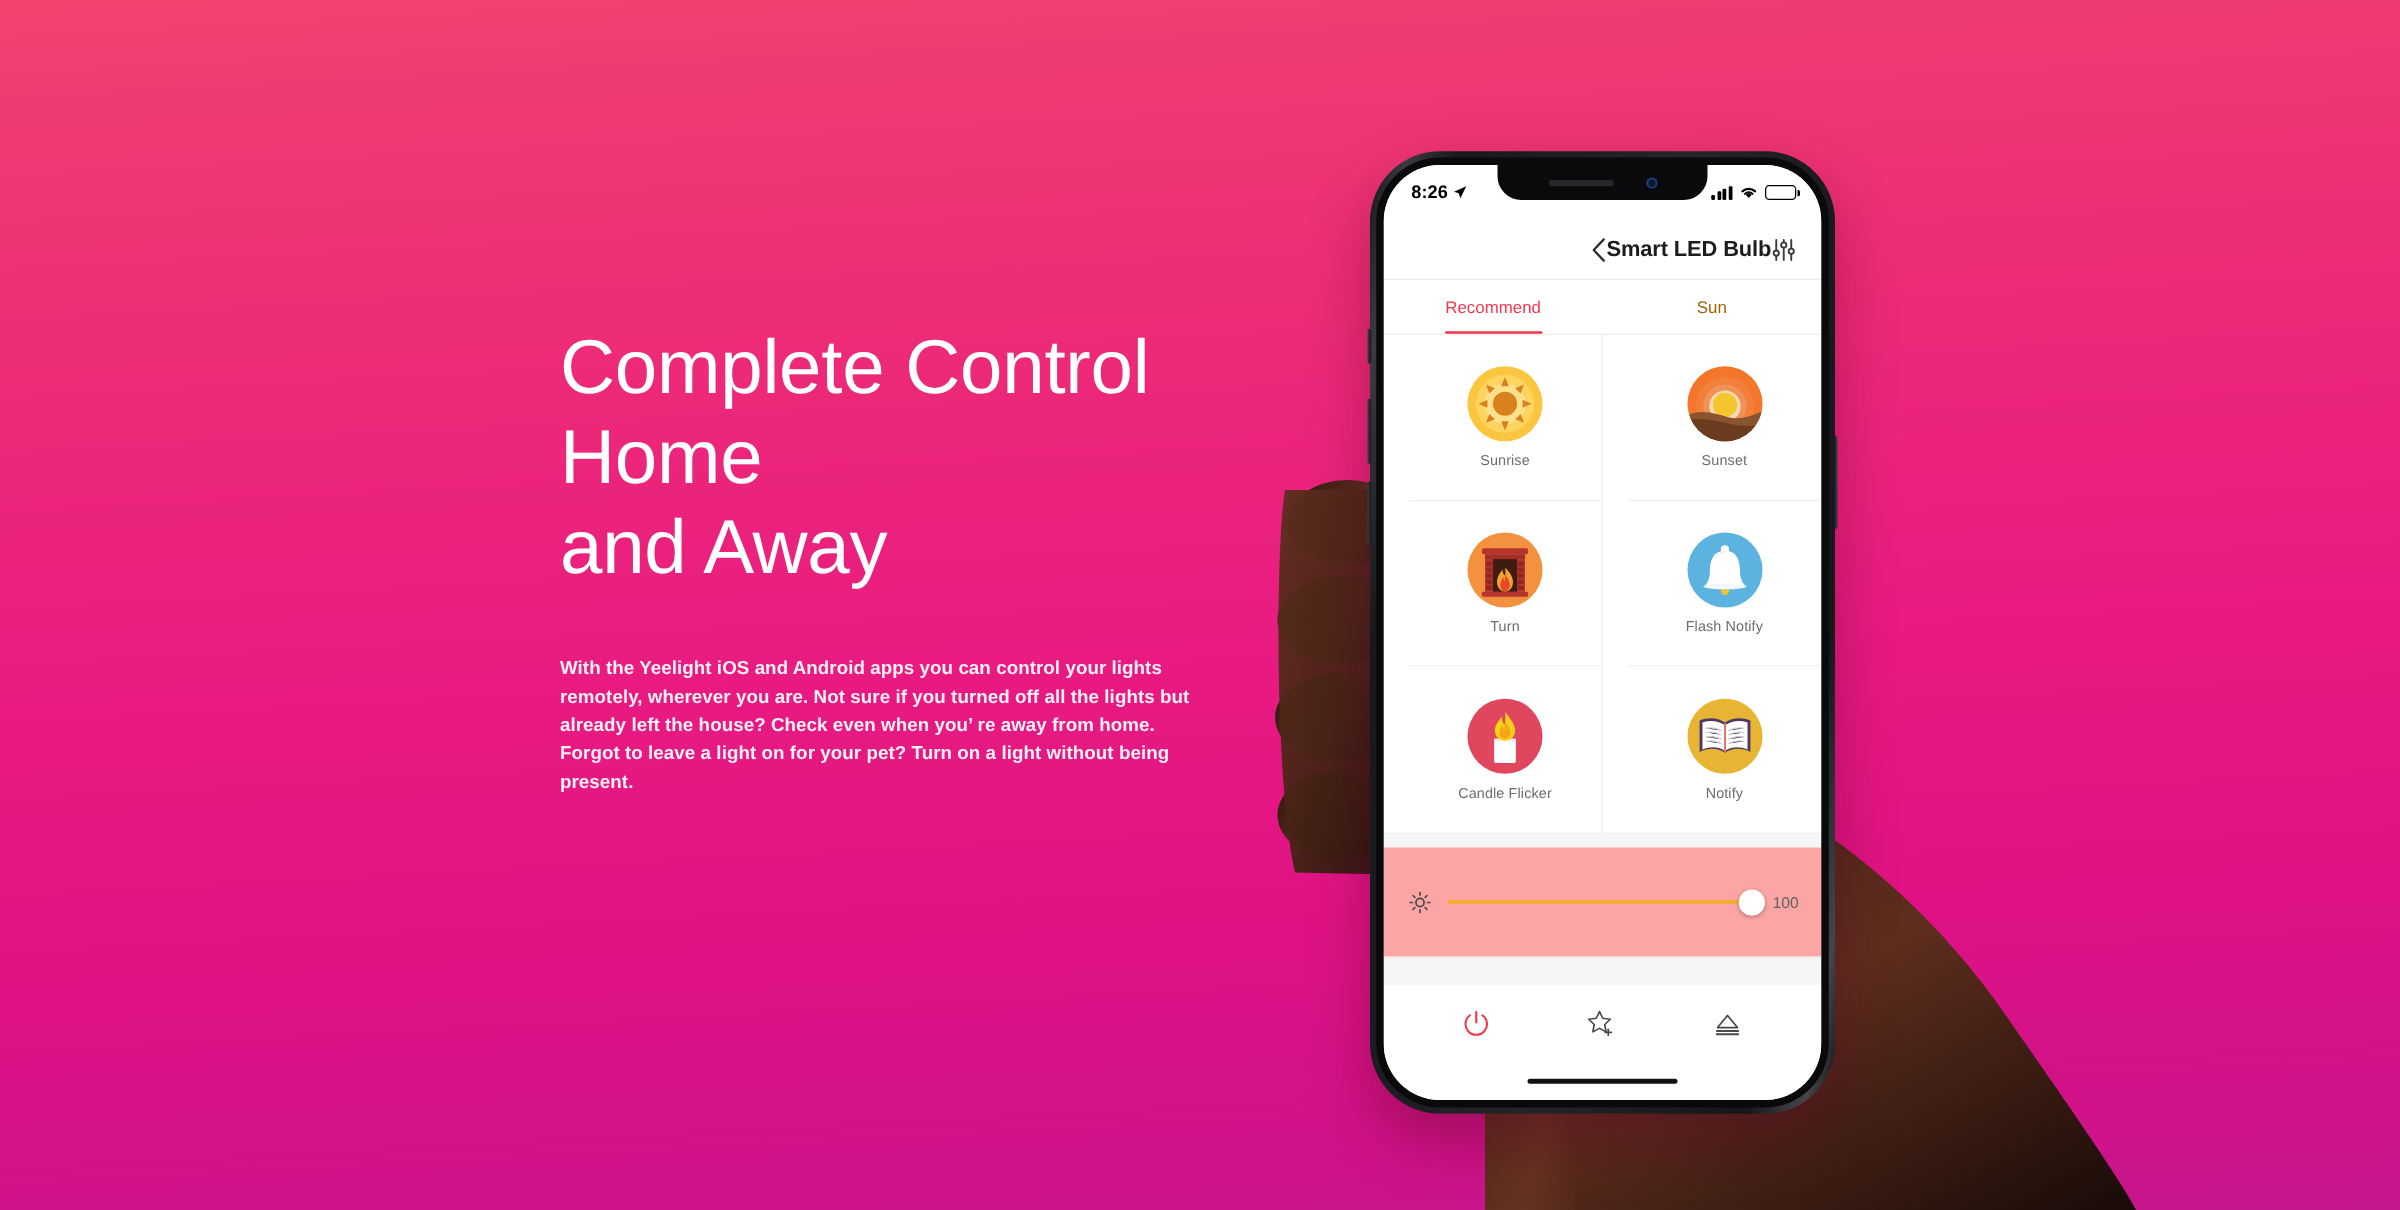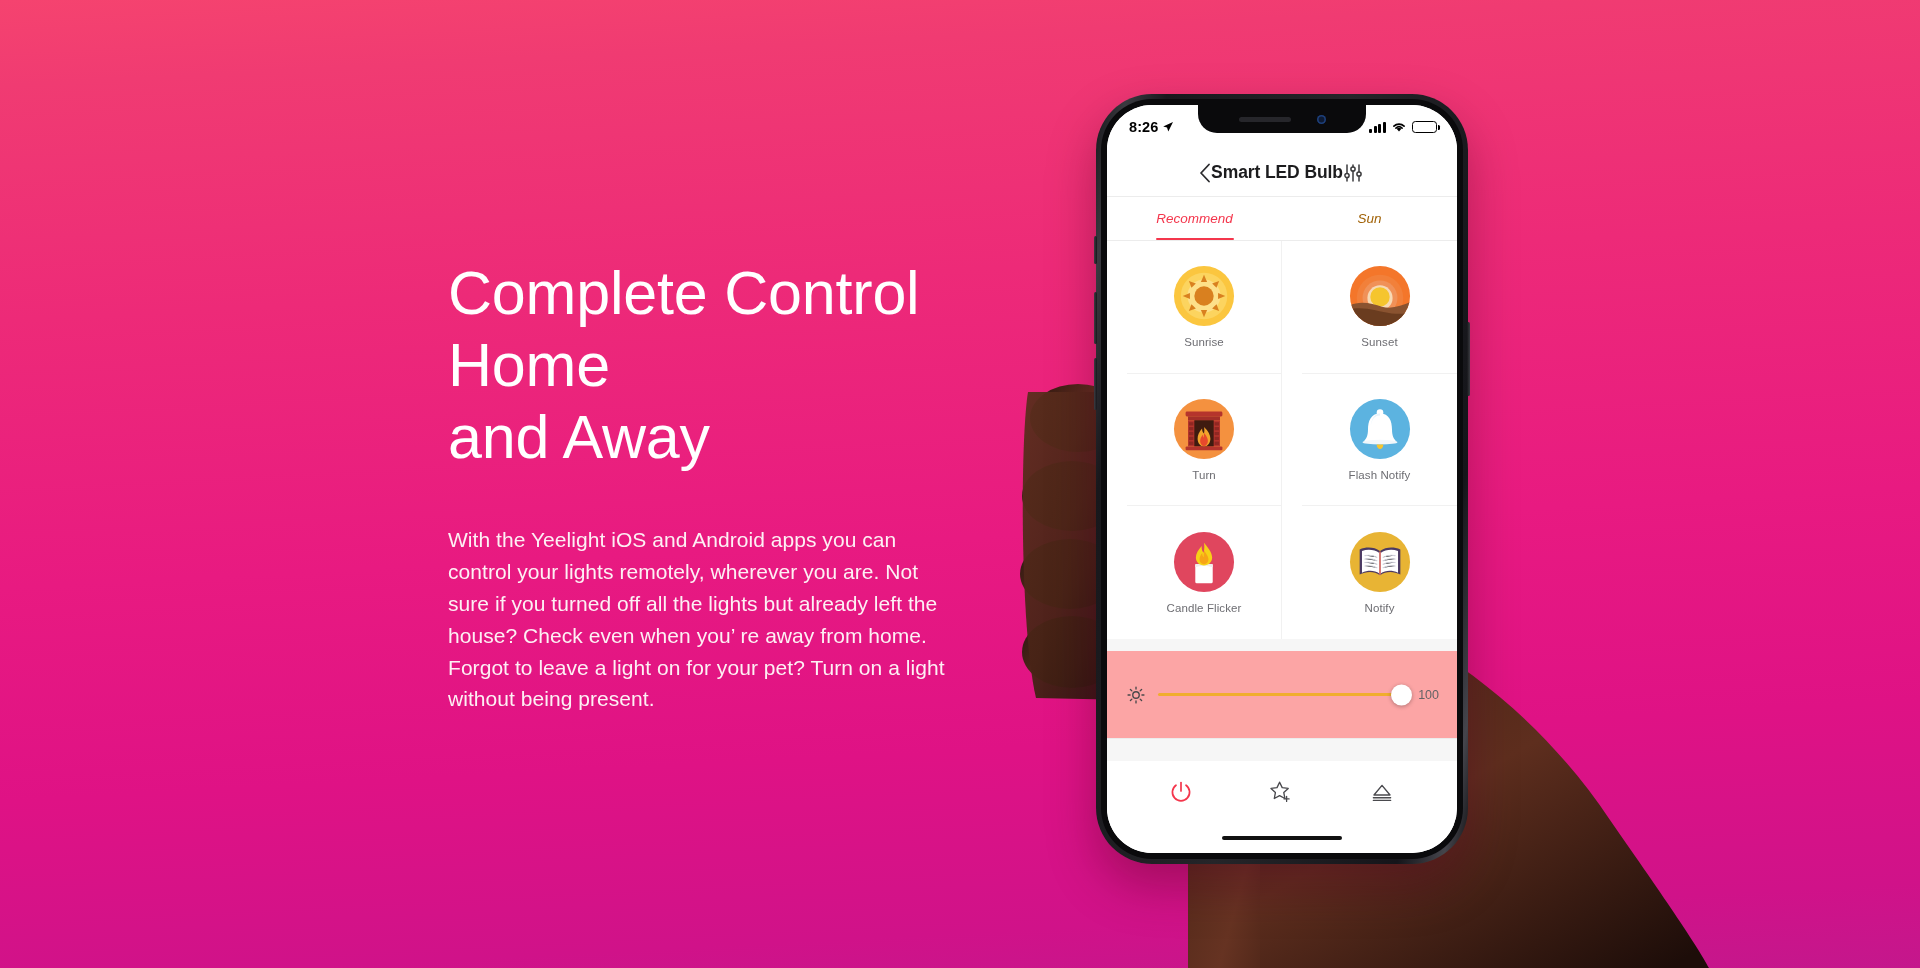--- a/index.html
+++ b/index.html
@@ -29,43 +29,43 @@
     font-size: 61px;
     line-height: 1.18;
     font-weight: 400;
     color: #ffffff;
     letter-spacing: -0.2px;
     white-space: pre-line;
   }
 
   .body-copy {
     margin-top: 50px;
-    font-size: 21px;
+    font-size: 15px;
     line-height: 1.52;
     color: #fdf0f4;
-    font-weight: 400;
+    font-weight: 700;
     width: 512px;
     letter-spacing: 0.05px;
   }
 
   
   .hand-layer {
     position: absolute;
     left: 1010px;
     top: 300px;
     width: 720px;
     height: 670px;
     pointer-events: none;
   }
 
   
   .phone-wrap {
     position: absolute;
     left: 1096px;
-    top: 94px;
+    top: 121px;
     width: 372px;
     height: 770px;
   }
 
   .phone-shadow {
     position: absolute;
     inset: 0;
     border-radius: 56px;
     box-shadow: 0 22px 48px rgba(90, 5, 35, 0.40);
   }
@@ -214,39 +214,38 @@
     width: 2px; height: 4.4px; background: #000; border-radius: 0 1.5px 1.5px 0;
   }
   .battery .lvl { height: 100%; background: #000; border-radius: 1.4px; }
 
   
   .navbar {
     flex: 0 0 48px;
     background: #fff;
     display: flex;
     align-items: center;
-    justify-content: center;
+    justify-content: flex-end;
     padding: 0 20px 0 18px;
     border-bottom: 1px solid #ececec;
   }
   .nav-title {
     font-size: 17.5px;
     font-weight: 700;
     color: #1c1c1e;
     letter-spacing: -0.1px;
   }
   .nav-btn { cursor: pointer; display:flex; align-items:center; }
 
   
   .tabs {
     flex: 0 0 44px;
     background: #fff;
     display: flex;
     border-bottom: 1px solid #ececec;
-    font-style: italic;
   }
   .tab {
     flex: 1;
     display: flex;
     align-items: center;
     justify-content: center;
     font-size: 13.5px;
     color: #a16207;
     position: relative;
     cursor: pointer;

